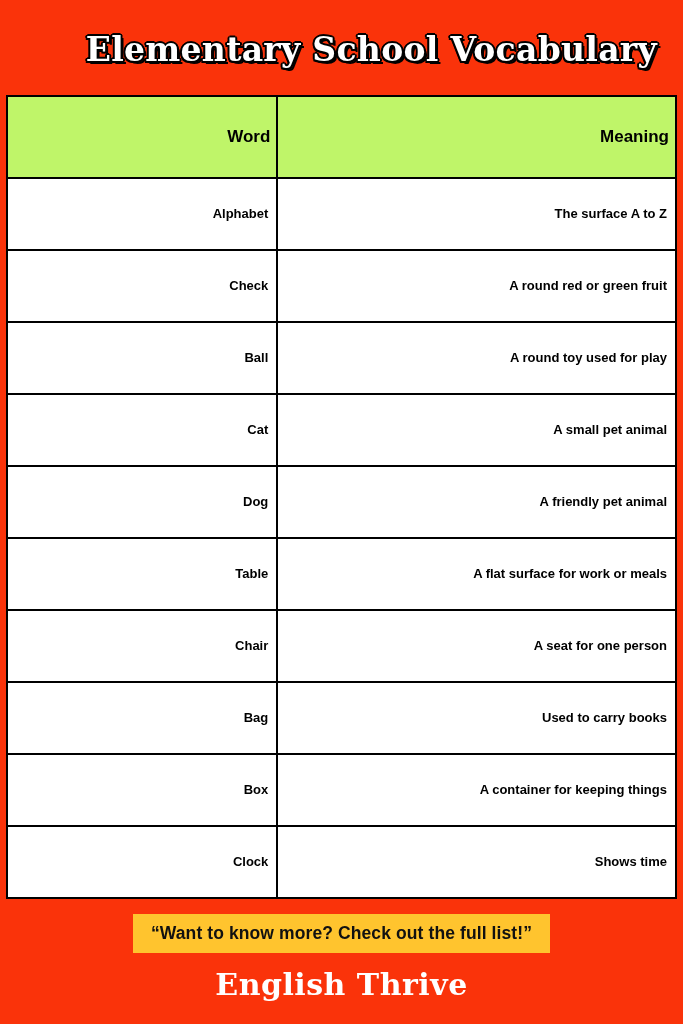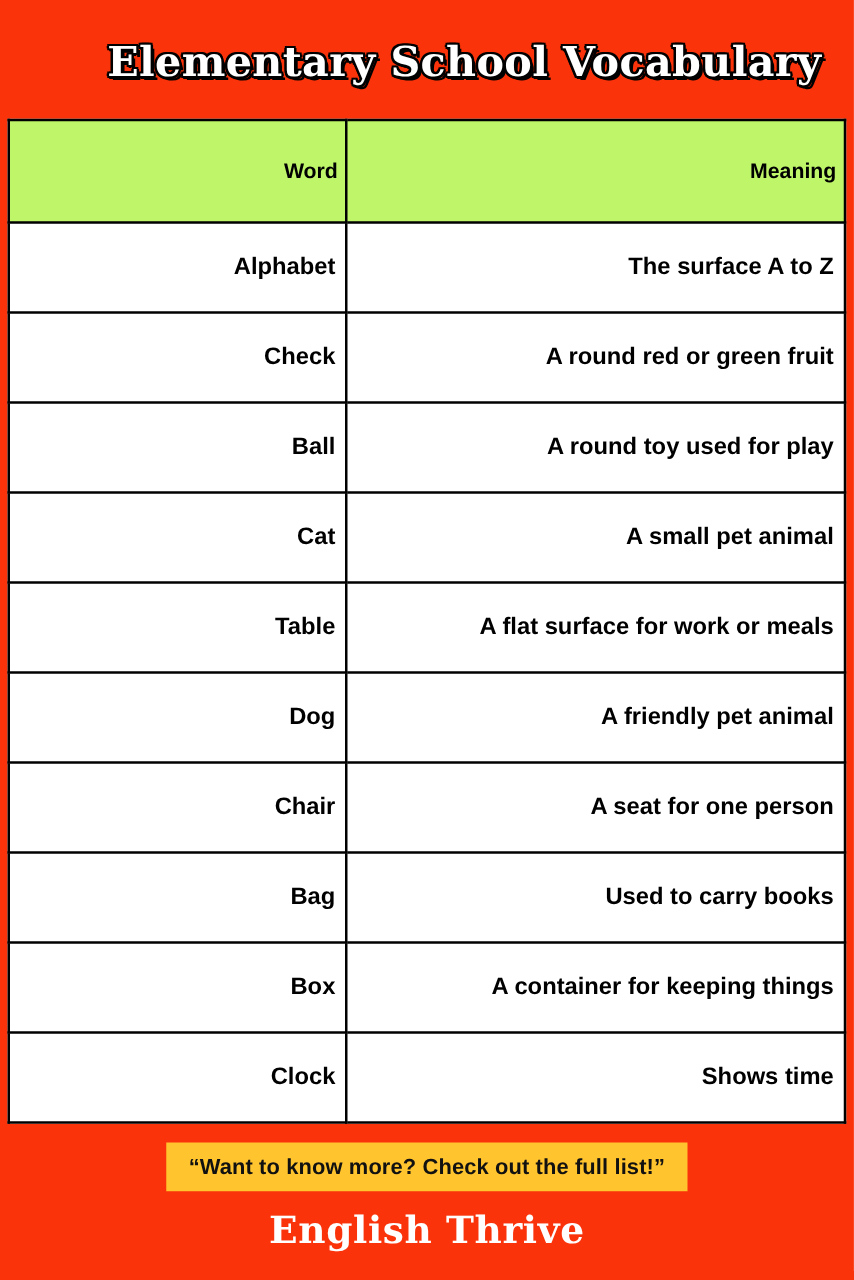--- a/index.html
+++ b/index.html
@@ -64,21 +64,21 @@
     font-weight: bold;
     color: #000000;
   }
   table.vocab th {
     background: #BFF569;
     font-size: 17px;
     height: 72px;
     padding: 4px 6px;
   }
   table.vocab td {
-    font-size: 19px;
+    font-size: 13px;
     height: 62px;
     padding: 4px 8px;
   }
   .col-word { width: 40%; }
   .col-meaning { width: 60%; }
   .cta-area {
     padding: 14px 0 10px 0;
     text-align: center;
   }
   .cta-banner {
@@ -134,26 +134,26 @@
         </tr>
         <tr>
           <td class="col-word">Ball</td>
           <td class="col-meaning">A round toy used for play</td>
         </tr>
         <tr>
           <td class="col-word">Cat</td>
           <td class="col-meaning">A small pet animal</td>
         </tr>
         <tr>
+          <td class="col-word">Dog</td>
+          <td class="col-meaning">A friendly pet animal</td>
+        </tr>
+        <tr>
           <td class="col-word">Table</td>
           <td class="col-meaning">A flat surface for work or meals</td>
-        </tr>
-        <tr>
-          <td class="col-word">Dog</td>
-          <td class="col-meaning">A friendly pet animal</td>
         </tr>
         <tr>
           <td class="col-word">Chair</td>
           <td class="col-meaning">A seat for one person</td>
         </tr>
         <tr>
           <td class="col-word">Bag</td>
           <td class="col-meaning">Used to carry books</td>
         </tr>
         <tr>

